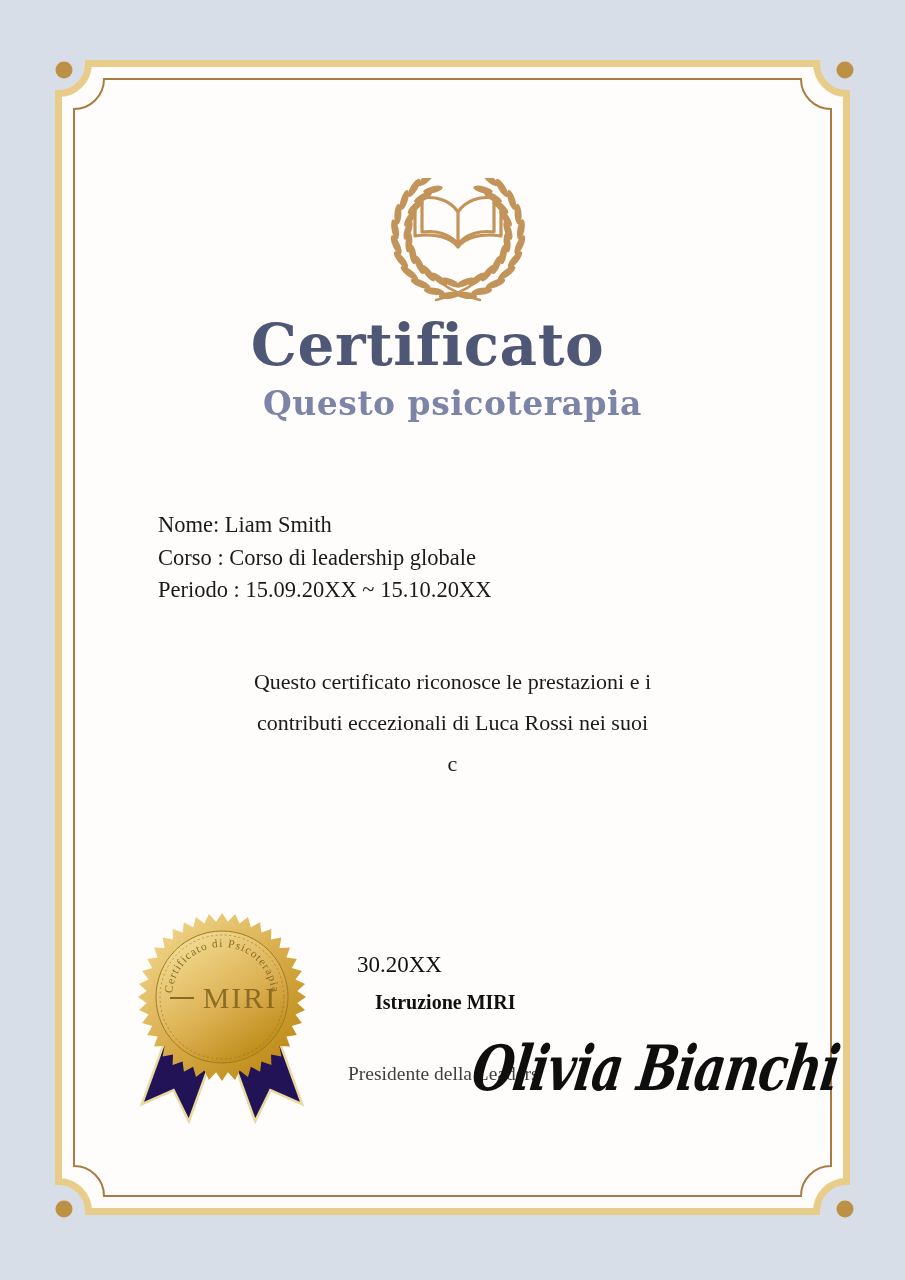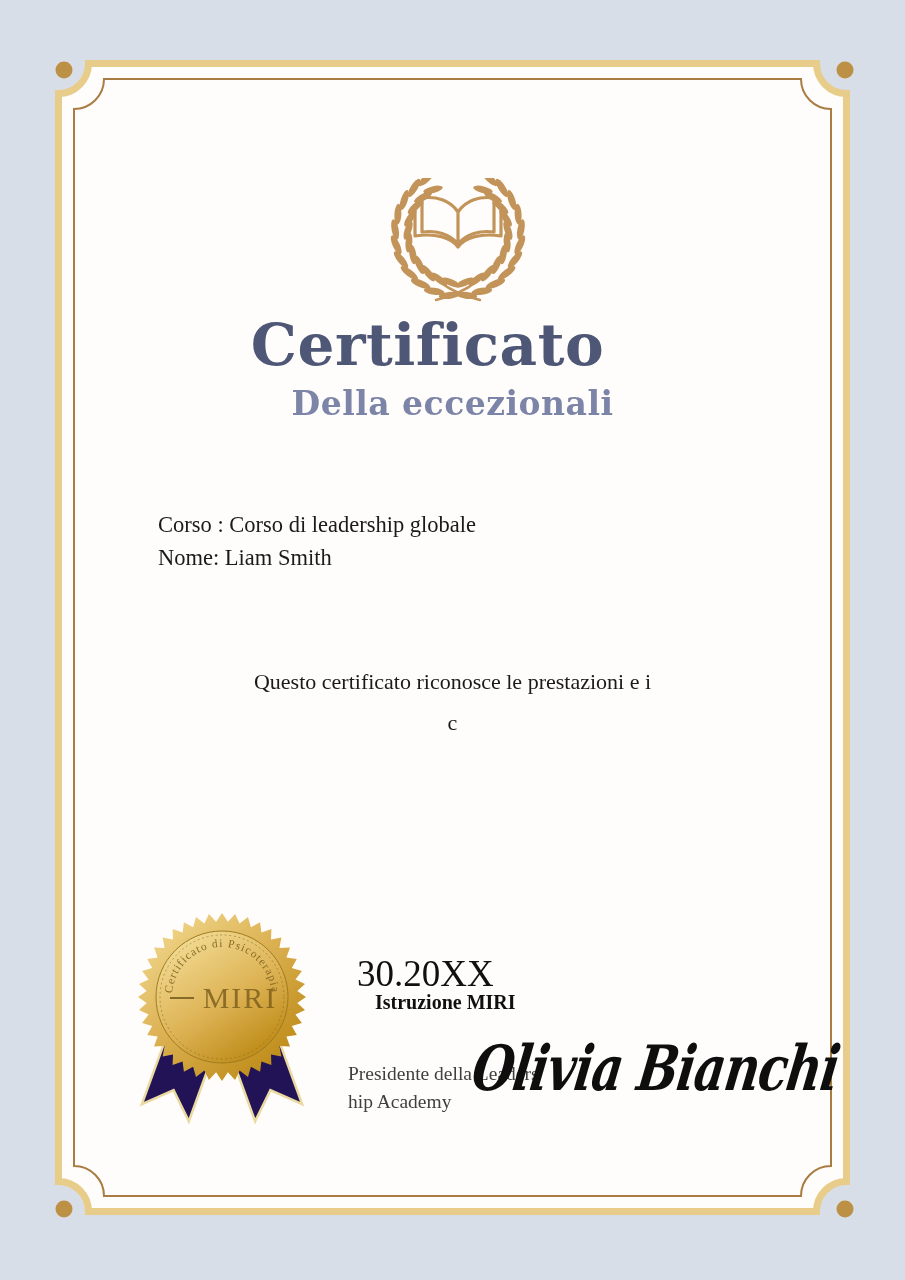--- a/index.html
+++ b/index.html
@@ -40,21 +40,21 @@
   }
   .seal{position:absolute; left:122px; top:897px; width:200px; height:240px;}
   .seal-ring-text{
     font-family:"Liberation Serif", serif; font-size:11.5px; letter-spacing:1.1px;
     fill:var(--seal-text); opacity:.85;
   }
   .seal-center-text{
     font-family:"Liberation Serif", serif; font-size:30px; letter-spacing:2px;
     fill:var(--seal-text); opacity:.8;
   }
-  .issue-date{position:absolute; left:357px; top:952px; font-size:37px; color:#101010;}
+  .issue-date{position:absolute; left:357px; top:952px; font-size:23px; color:#101010;}
   .issuer{position:absolute; left:375px; top:991px; font-size:20px; font-weight:700; color:#101010;}
   .role{position:absolute; left:348px; top:1060px; font-size:19.5px; line-height:28px; color:var(--muted-text); z-index:1;}
   .signature{
     position:absolute; left:468px; top:1048px; z-index:2;
     font-family:"DejaVu Serif", serif; font-style:italic; font-weight:700; font-size:48px;
     color:var(--signature-ink); letter-spacing:-1px;
     transform:skewX(-8deg) scaleY(1.3); transform-origin:left bottom; white-space:nowrap;
   }
   .stroke-gold{stroke:var(--wreath-gold); fill:none; stroke-linecap:round; stroke-linejoin:round;}
 </style>
@@ -119,29 +119,31 @@
         <ellipse rx="10" ry="3.4" transform="translate(103.0 11.7) rotate(14.0)"></ellipse>
         <ellipse rx="10.5" ry="3.5" transform="translate(109.5 0.4) rotate(44.0)"></ellipse>
       </g>
     <path class="stroke-gold" stroke-width="2.5" d="M 60,104 C 70,112 84,118 100,122"></path>
     <path class="stroke-gold" stroke-width="2.5" d="M 96,104 C 86,112 72,118 56,122"></path>
     <path class="stroke-gold" stroke-width="3.2" d="M78,34 C70,22 56,18 42,20 L42,54 C56,52 70,56 78,66 M78,34 C86,22 100,18 114,20 L114,54 C100,52 86,56 78,66 M78,34 L78,66"></path>
     <path class="stroke-gold" stroke-width="3.2" d="M42,25 L35,27 L35,58 C55,55 71,59 78,69 C85,59 101,55 121,58 L121,27 L114,25"></path>
   </svg>
 
   <h1 class="title">Certificato</h1>
-  <h2 class="subtitle">Della eccezionali</h2>
+  <h2 class="subtitle">Questo psicoterapia</h2>
 
   <div class="details">
+    <div>Nome: Liam Smith</div>
     <div>Corso : Corso di leadership globale</div>
-    <div>Nome: Liam Smith</div>
+    <div>Periodo : 15.09.20XX ~ 15.10.20XX</div>
   </div>
 
   <div class="body-text">
     <div>Questo certificato riconosce le prestazioni e i</div>
+    <div>contributi eccezionali di Luca Rossi nei suoi</div>
     <div>c</div>
   </div>
 
   <svg class="seal" viewBox="0 0 200 240" aria-hidden="true">
     <defs>
       <linearGradient id="goldBurst" x1="0%" y1="0%" x2="85%" y2="100%">
         <stop offset="0%" style="stop-color:var(--seal-gold-light)"></stop>
         <stop offset="48%" style="stop-color:var(--seal-gold-mid)"></stop>
         <stop offset="100%" style="stop-color:var(--seal-gold-dark)"></stop>
       </linearGradient>
@@ -169,18 +171,17 @@
     </text>
     <line x1="48" y1="101" x2="72" y2="101" stroke="#6f5517" stroke-width="2" opacity=".8"></line>
     <text class="seal-center-text" x="118" y="111" text-anchor="middle">MIRI</text>
   </svg>
 
   <div class="issue-date">30.20XX</div>
   <div class="issuer">Istruzione MIRI</div>
 
   <div class="role">
     <div>Presidente della Leaders</div>
-    <div>hip Academy</div>
   </div>
 
   <div class="signature">Olivia Bianchi</div>
 
 </div>
 
 </body></html>

